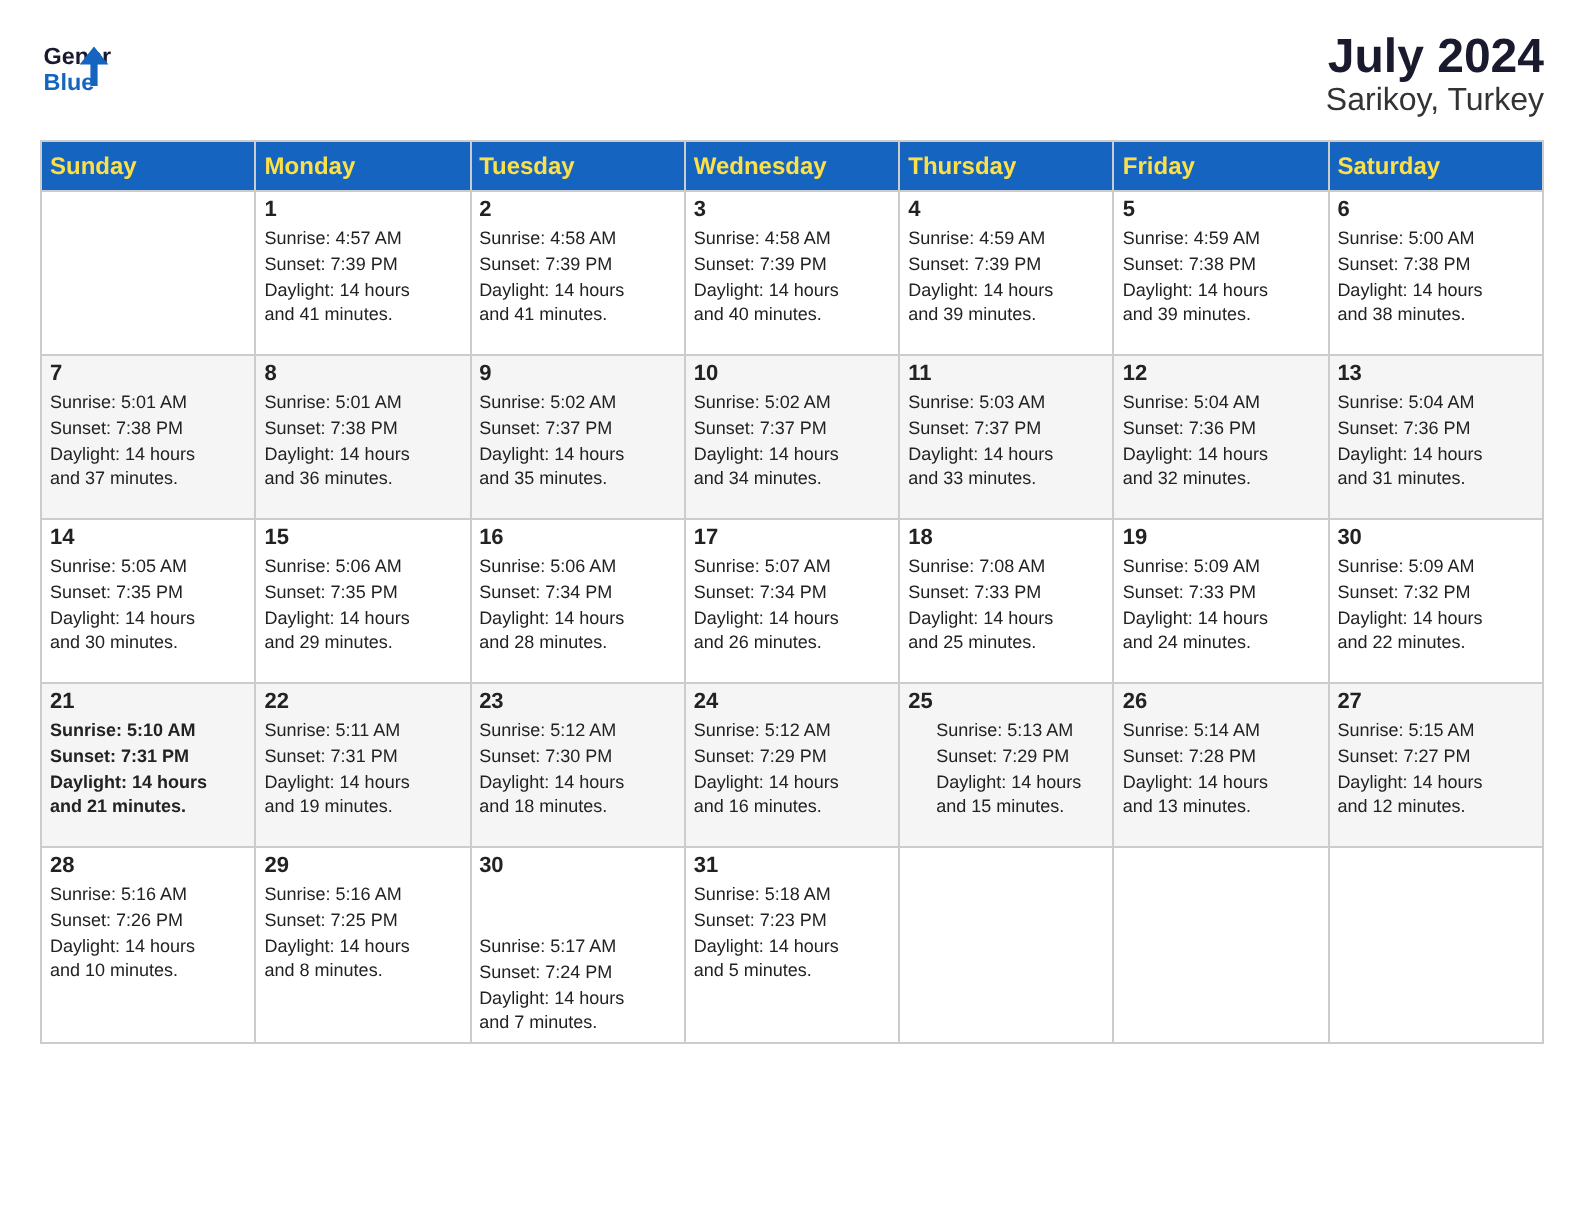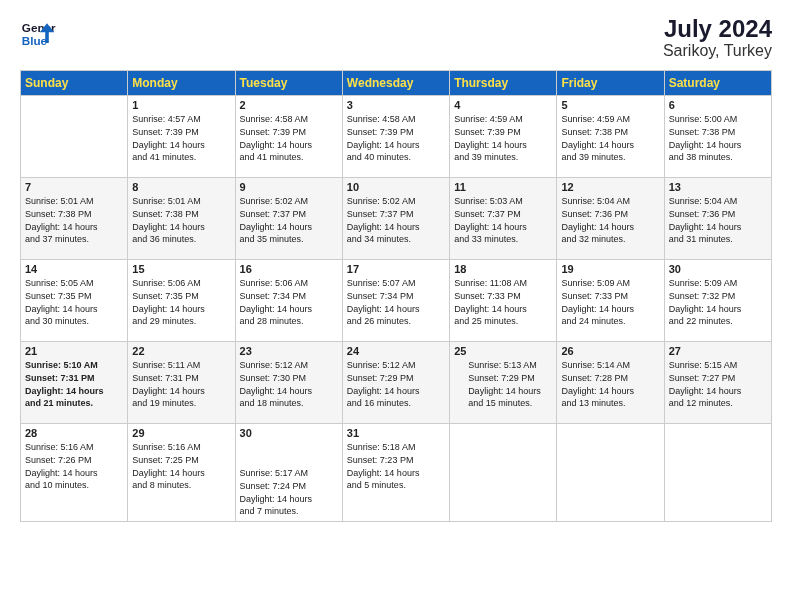--- a/index.html
+++ b/index.html
@@ -235,21 +235,21 @@
           </td>
           <td>
             <span class="day-num">17</span>
             <div class="cell-content" style="white-space: pre-line;">Sunrise: 5:07 AM
 Sunset: 7:34 PM
 Daylight: 14 hours
 and 26 minutes.</div>
           </td>
           <td>
             <span class="day-num">18</span>
-            <div class="cell-content" style="white-space: pre-line;">Sunrise: 11:08 AM
+            <div class="cell-content" style="white-space: pre-line;">Sunrise: 7:08 AM
 Sunset: 7:33 PM
 Daylight: 14 hours
 and 25 minutes.</div>
           </td>
           <td>
             <span class="day-num">19</span>
             <div class="cell-content" style="white-space: pre-line;">Sunrise: 5:09 AM
 Sunset: 7:33 PM
 Daylight: 14 hours
 and 24 minutes.</div>

